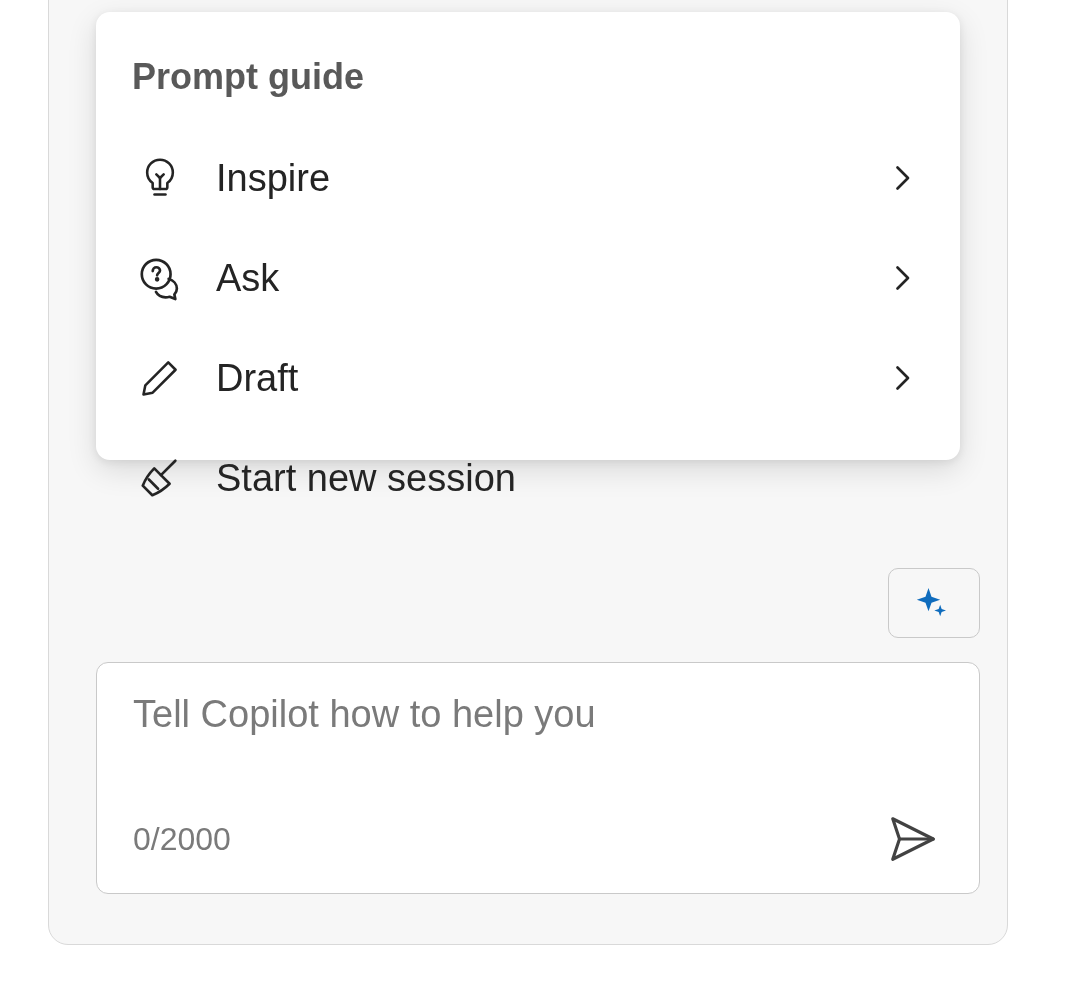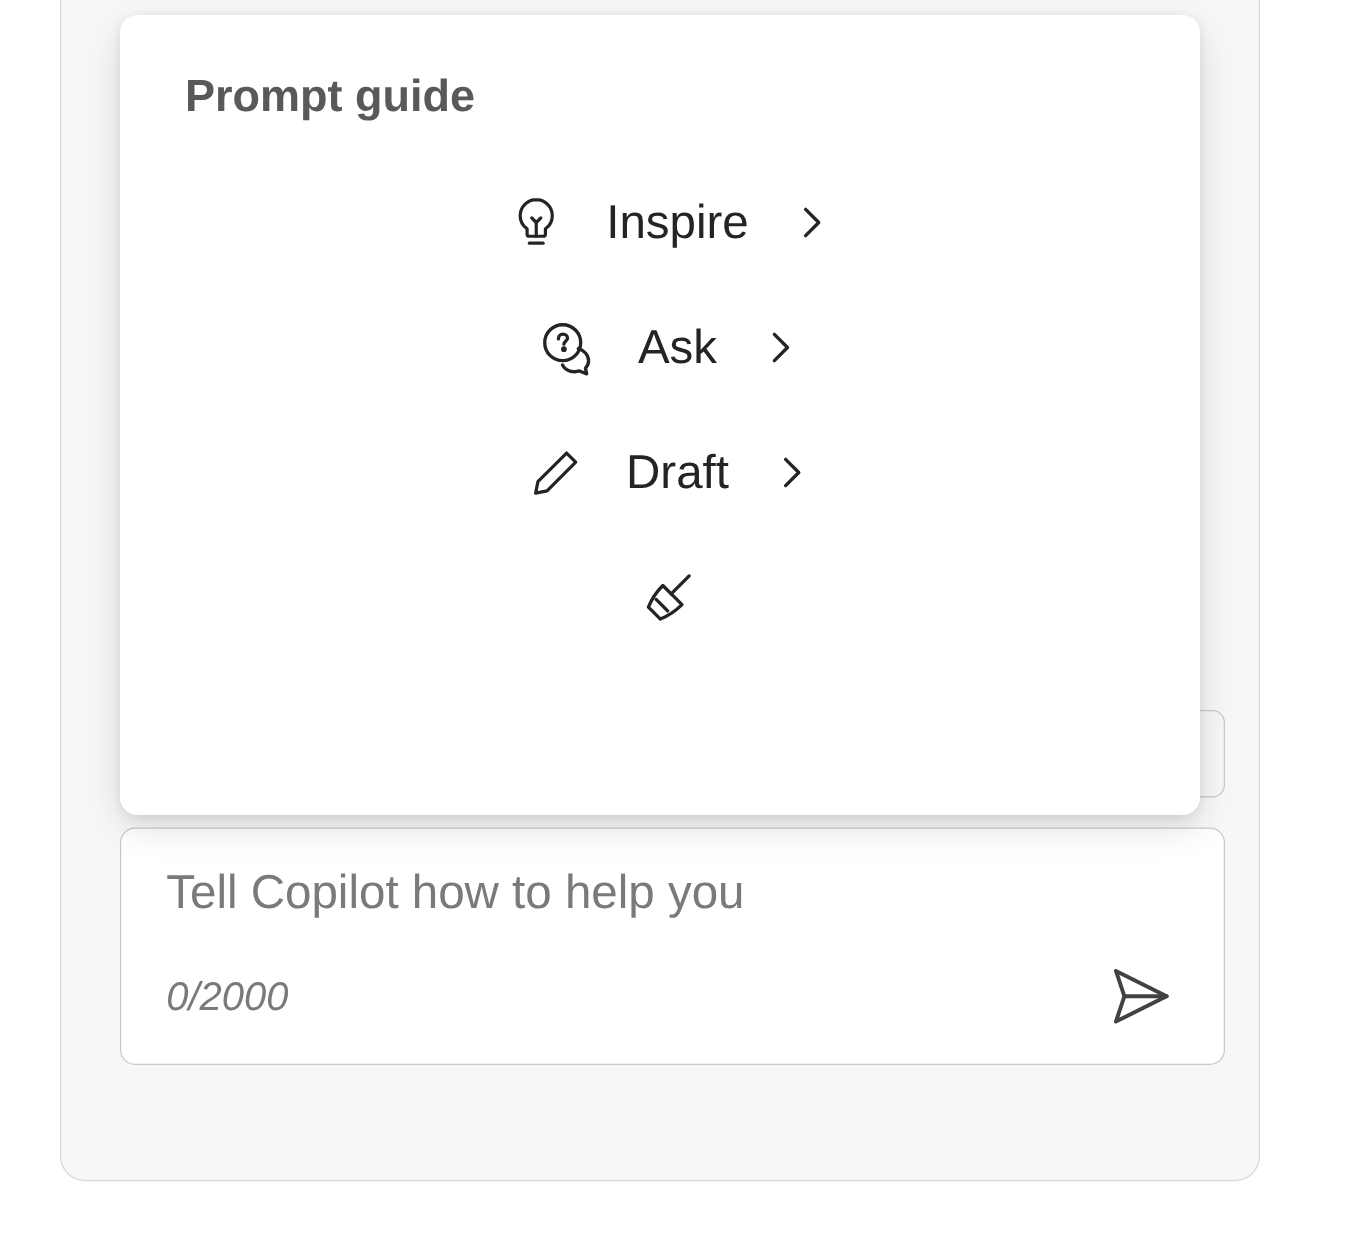--- a/index.html
+++ b/index.html
@@ -24,36 +24,35 @@
       background: #f7f7f7;
       border: 1px solid #d9d9d9;
       border-radius: 20px;
       box-shadow: 0 0 0 0 rgba(0,0,0,0);
     }
     .popup {
       position: absolute;
       left: 96px;
       top: 12px;
       width: 864px;
-      height: 640px;
+      height: 448px;
       background: #ffffff;
       border-radius: 14px;
       box-shadow: 0 10px 30px rgba(0,0,0,0.12), 0 2px 8px rgba(0,0,0,0.08);
-      padding: 44px 36px 20px 52px;
+      padding: 44px 36px 20px 36px;
     }
     .popup-title {
       font-size: 36px;
       font-weight: 600;
       color: #595959;
       margin-bottom: 30px;
     }
     .popup-list {
       display: flex;
       flex-direction: column;
-      align-items: center;
     }
     .popup-item {
       display: flex;
       align-items: center;
       height: 100px;
       cursor: pointer;
       gap: 32px;
       padding: 0 4px;
     }
     .popup-item .icon-slot {
@@ -98,21 +97,21 @@
     }
     .more-ideas .label {
       font-size: 36px;
       color: #242424;
     }
     .compose {
       position: absolute;
       left: 96px;
       right: 100px;
       top: 662px;
-      height: 190px;
+      height: 232px;
       background: #ffffff;
       border: 1px solid #c9c9c9;
       border-radius: 12px;
       padding: 30px 36px 24px 36px;
       display: flex;
       flex-direction: column;
     }
     .compose-input {
       border: none;
       outline: none;
@@ -123,21 +122,20 @@
       background: transparent;
     }
     .compose-input::placeholder {
       color: #7a7a7a;
     }
     .compose-bottom {
       margin-top: auto;
       display: flex;
       align-items: center;
       justify-content: space-between;
-      font-style: italic;
     }
     .char-count {
       font-size: 32px;
       color: #7a7a7a;
     }
     .send-btn {
       width: 60px;
       height: 60px;
       background: transparent;
       border: none;
@@ -233,16 +231,17 @@
     </div>
 
     <div class="popup-item">
       <span class="icon-slot">
         <svg viewBox="0 0 24 24" width="46" height="46" fill="none" stroke="currentColor" stroke-width="1.4" stroke-linecap="round" stroke-linejoin="round">
           <line x1="20" y1="3" x2="12.5" y2="10.5"></line>
           <path d="M12.5 10.5 L9 7 C8 8 5 11 3 16 L8 21 C13 19 16 16 17 15 Z"></path>
           <line x1="6.2" y1="12.8" x2="11" y2="17.6"></line>
         </svg>
       </span>
+      <span class="label">Start new session</span>
     </div>
 
   </div>
 </div>
 
 </body></html>

